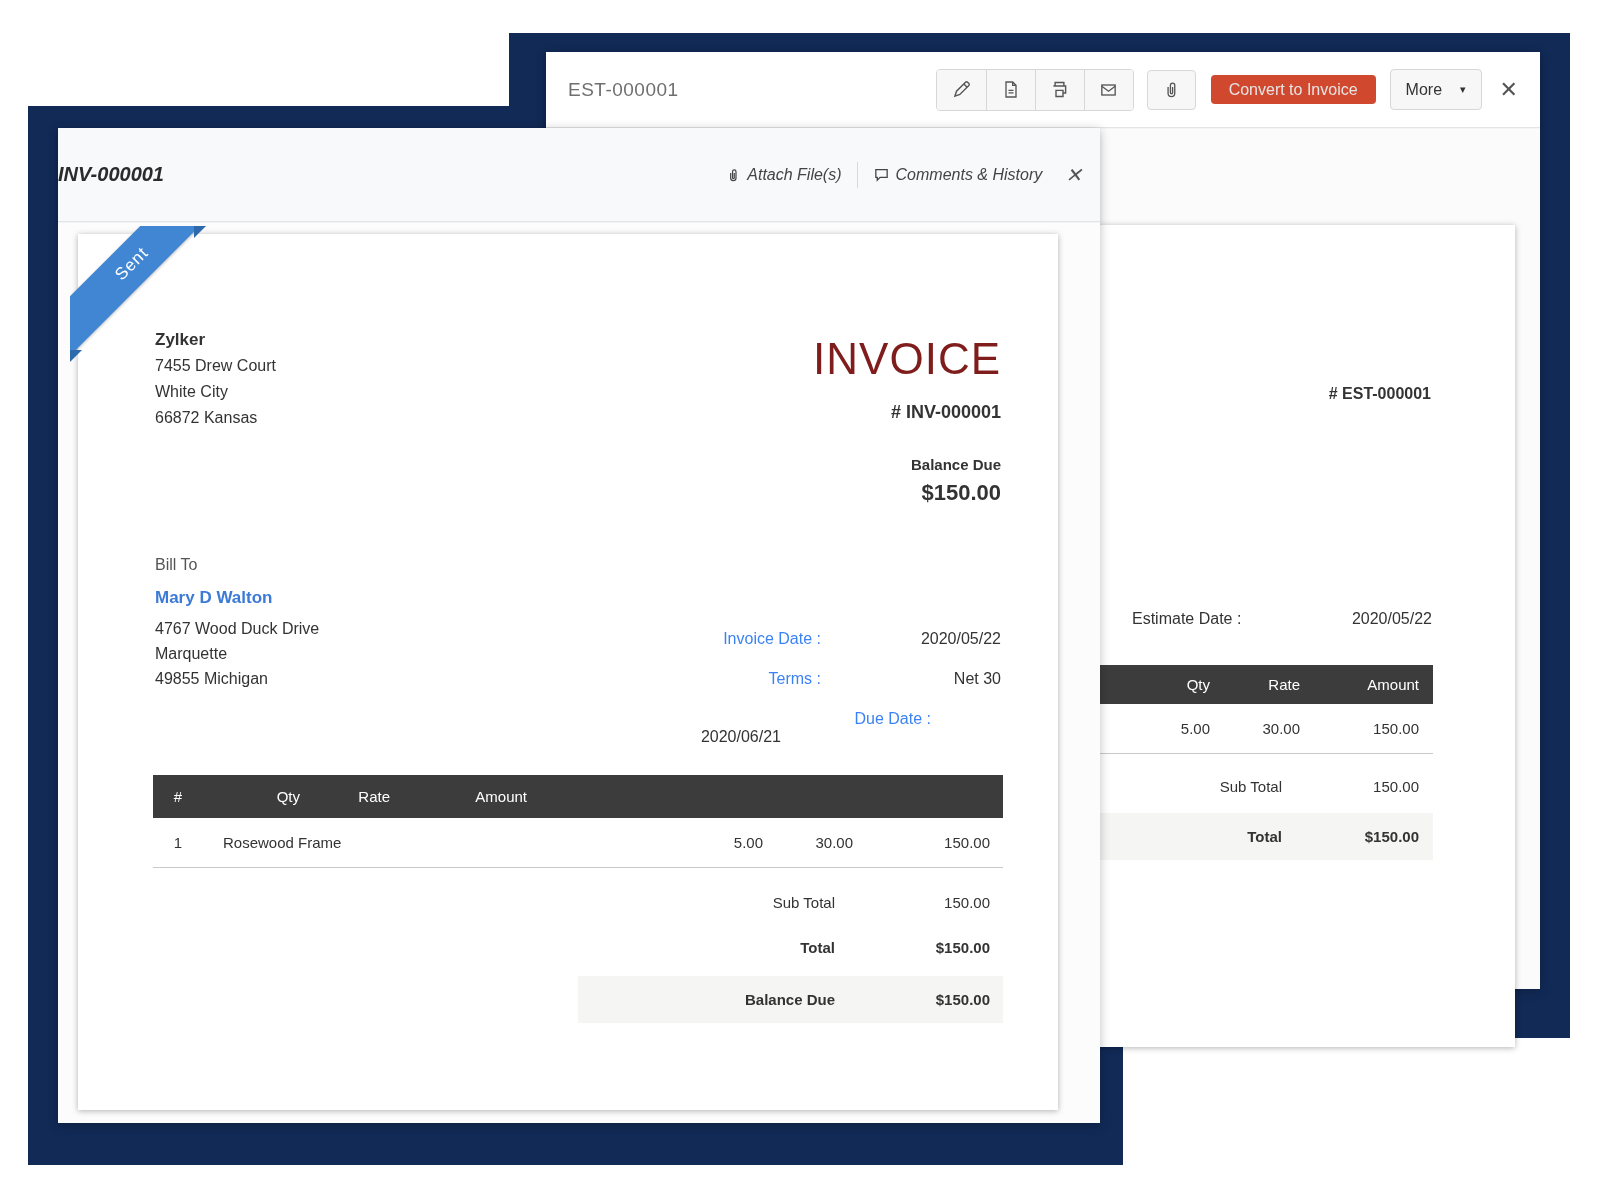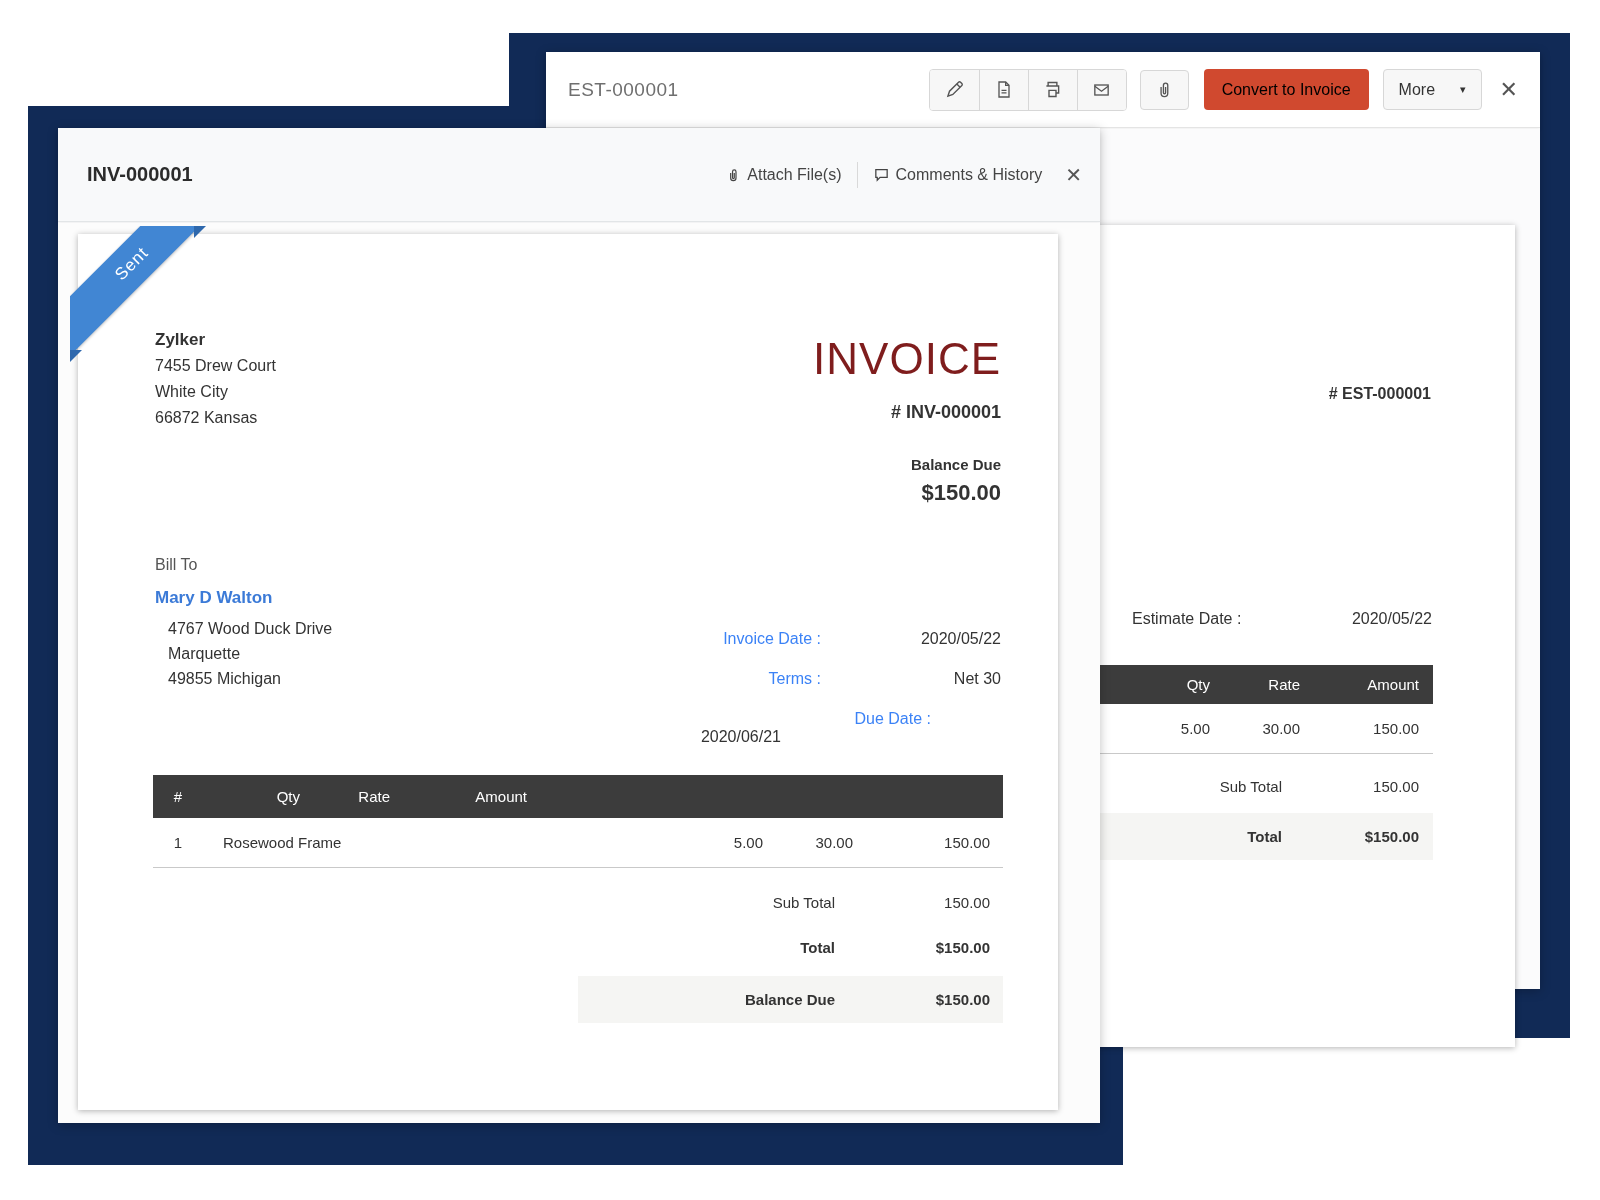--- a/index.html
+++ b/index.html
@@ -17,37 +17,37 @@
   .est-header { position:absolute; left:0; top:0; right:0; height:76px; background:#fff;
     border-bottom:1px solid #e4e4e4; display:flex; align-items:center; padding:0 22px;
     box-shadow:0 2px 4px rgba(0,0,0,.06); }
   .est-title { font-size:19px; color:#6f6f6f; letter-spacing:.5px; }
   .est-tools { margin-left:auto; display:flex; align-items:center; }
   .icon-group { display:flex; border:1px solid #d7d7d7; border-radius:4px; overflow:hidden; }
   .tool-btn { width:49px; height:40px; background:#f7f7f7; display:flex; align-items:center;
     justify-content:center; cursor:pointer; }
   .icon-group .tool-btn + .tool-btn { border-left:1px solid #d7d7d7; }
   .tool-btn.solo { border:1px solid #d7d7d7; border-radius:4px; margin-left:13px; }
-  .btn-primary { margin-left:15px; height:41px; padding:0 18px; background:#d0492f; color:#000000;
+  .btn-primary { margin-left:15px; height:29px; padding:0 18px; background:#d0492f; color:#e5e5e5;
     font-size:16px; border:none; border-radius:4px; display:flex; align-items:center; cursor:pointer; }
   .btn-more { margin-left:14px; height:41px; padding:0 15px; background:#f7f7f7; color:#333;
     font-size:16px; border:1px solid #d7d7d7; border-radius:4px; display:flex; align-items:center;
-    gap:25px; cursor:pointer; }
+    gap:18px; cursor:pointer; }
   .caret { font-size:11px; color:#333; }
   .close-x { margin-left:18px; font-size:22px; color:#555; cursor:pointer; line-height:1; }
   .est-body { position:absolute; left:0; top:77px; right:0; bottom:0; background:#fbfbfc; }
   .est-paper { position:absolute; left:114px; top:96px; width:855px; height:822px; background:#fff;
     box-shadow:0 1px 6px rgba(0,0,0,.3); }
 
   
   .inv-window { left:58px; top:128px; width:1042px; height:995px; background:#fcfcfd; z-index:4;
     box-shadow:0 2px 10px rgba(0,0,0,.25); }
   .inv-header { position:absolute; left:0; top:0; right:0; height:94px; background:#f8f9fa;
-    border-bottom:1px solid #e2e5e7; display:flex; align-items:center; padding:0 18px 0 29px;
-    box-shadow:0 2px 4px rgba(0,0,0,.05); }
+    border-bottom:1px solid #e2e5e7; display:flex; align-items:center; padding:0 18px 0 0;
+    box-shadow:0 2px 4px rgba(0,0,0,.05);font-style:italic; }
   .inv-title { font-size:20px; font-weight:bold; color:#2b2b2b; }
   .inv-actions { margin-left:auto; display:flex; align-items:center; gap:15px; }
   .hdr-link { display:flex; align-items:center; gap:6px; font-size:16px; color:#444; cursor:pointer; }
   .hdr-sep { width:1px; height:26px; background:#d9d9d9; }
   .inv-body { position:absolute; left:0; top:95px; right:0; bottom:0; background:#fcfcfc; }
   .inv-paper { position:absolute; left:20px; top:11px; width:980px; height:876px; background:#fff;
     box-shadow:0 1px 6px rgba(0,0,0,.3); }
 
   
   .ribbon-wrap { position:absolute; left:-8px; top:-8px; width:220px; height:220px; overflow:hidden;
@@ -232,21 +232,21 @@
         <div>66872 Kansas</div>
       </div>
 
       <div class="abs doc-big-title" style="right:57px; top:100px;">INVOICE</div>
       <div class="abs doc-number" style="right:57px; top:168px;"># INV-000001</div>
       <div class="abs bold" style="right:57px; top:222px; font-size:15px;">Balance Due</div>
       <div class="abs bold" style="right:57px; top:246px; font-size:22px;">$150.00</div>
 
       <div class="abs muted" style="left:77px; top:322px; font-size:16px;">Bill To</div>
       <div class="abs link-blue" style="left:77px; top:354px;">Mary D Walton</div>
-      <div class="abs addr" style="left:77px; top:382px; line-height:25px;margin-left:13px;">
+      <div class="abs addr" style="left:77px; top:382px; line-height:25px;">
         <div>4767 Wood Duck Drive</div>
         <div>Marquette</div>
         <div>49855 Michigan</div>
       </div>
 
       <div class="meta-row" style="top:396px;">
         <span class="meta-label">Invoice Date :</span>
         <span class="meta-value">2020/05/22</span>
       </div>
       <div class="meta-row" style="top:436px;">

